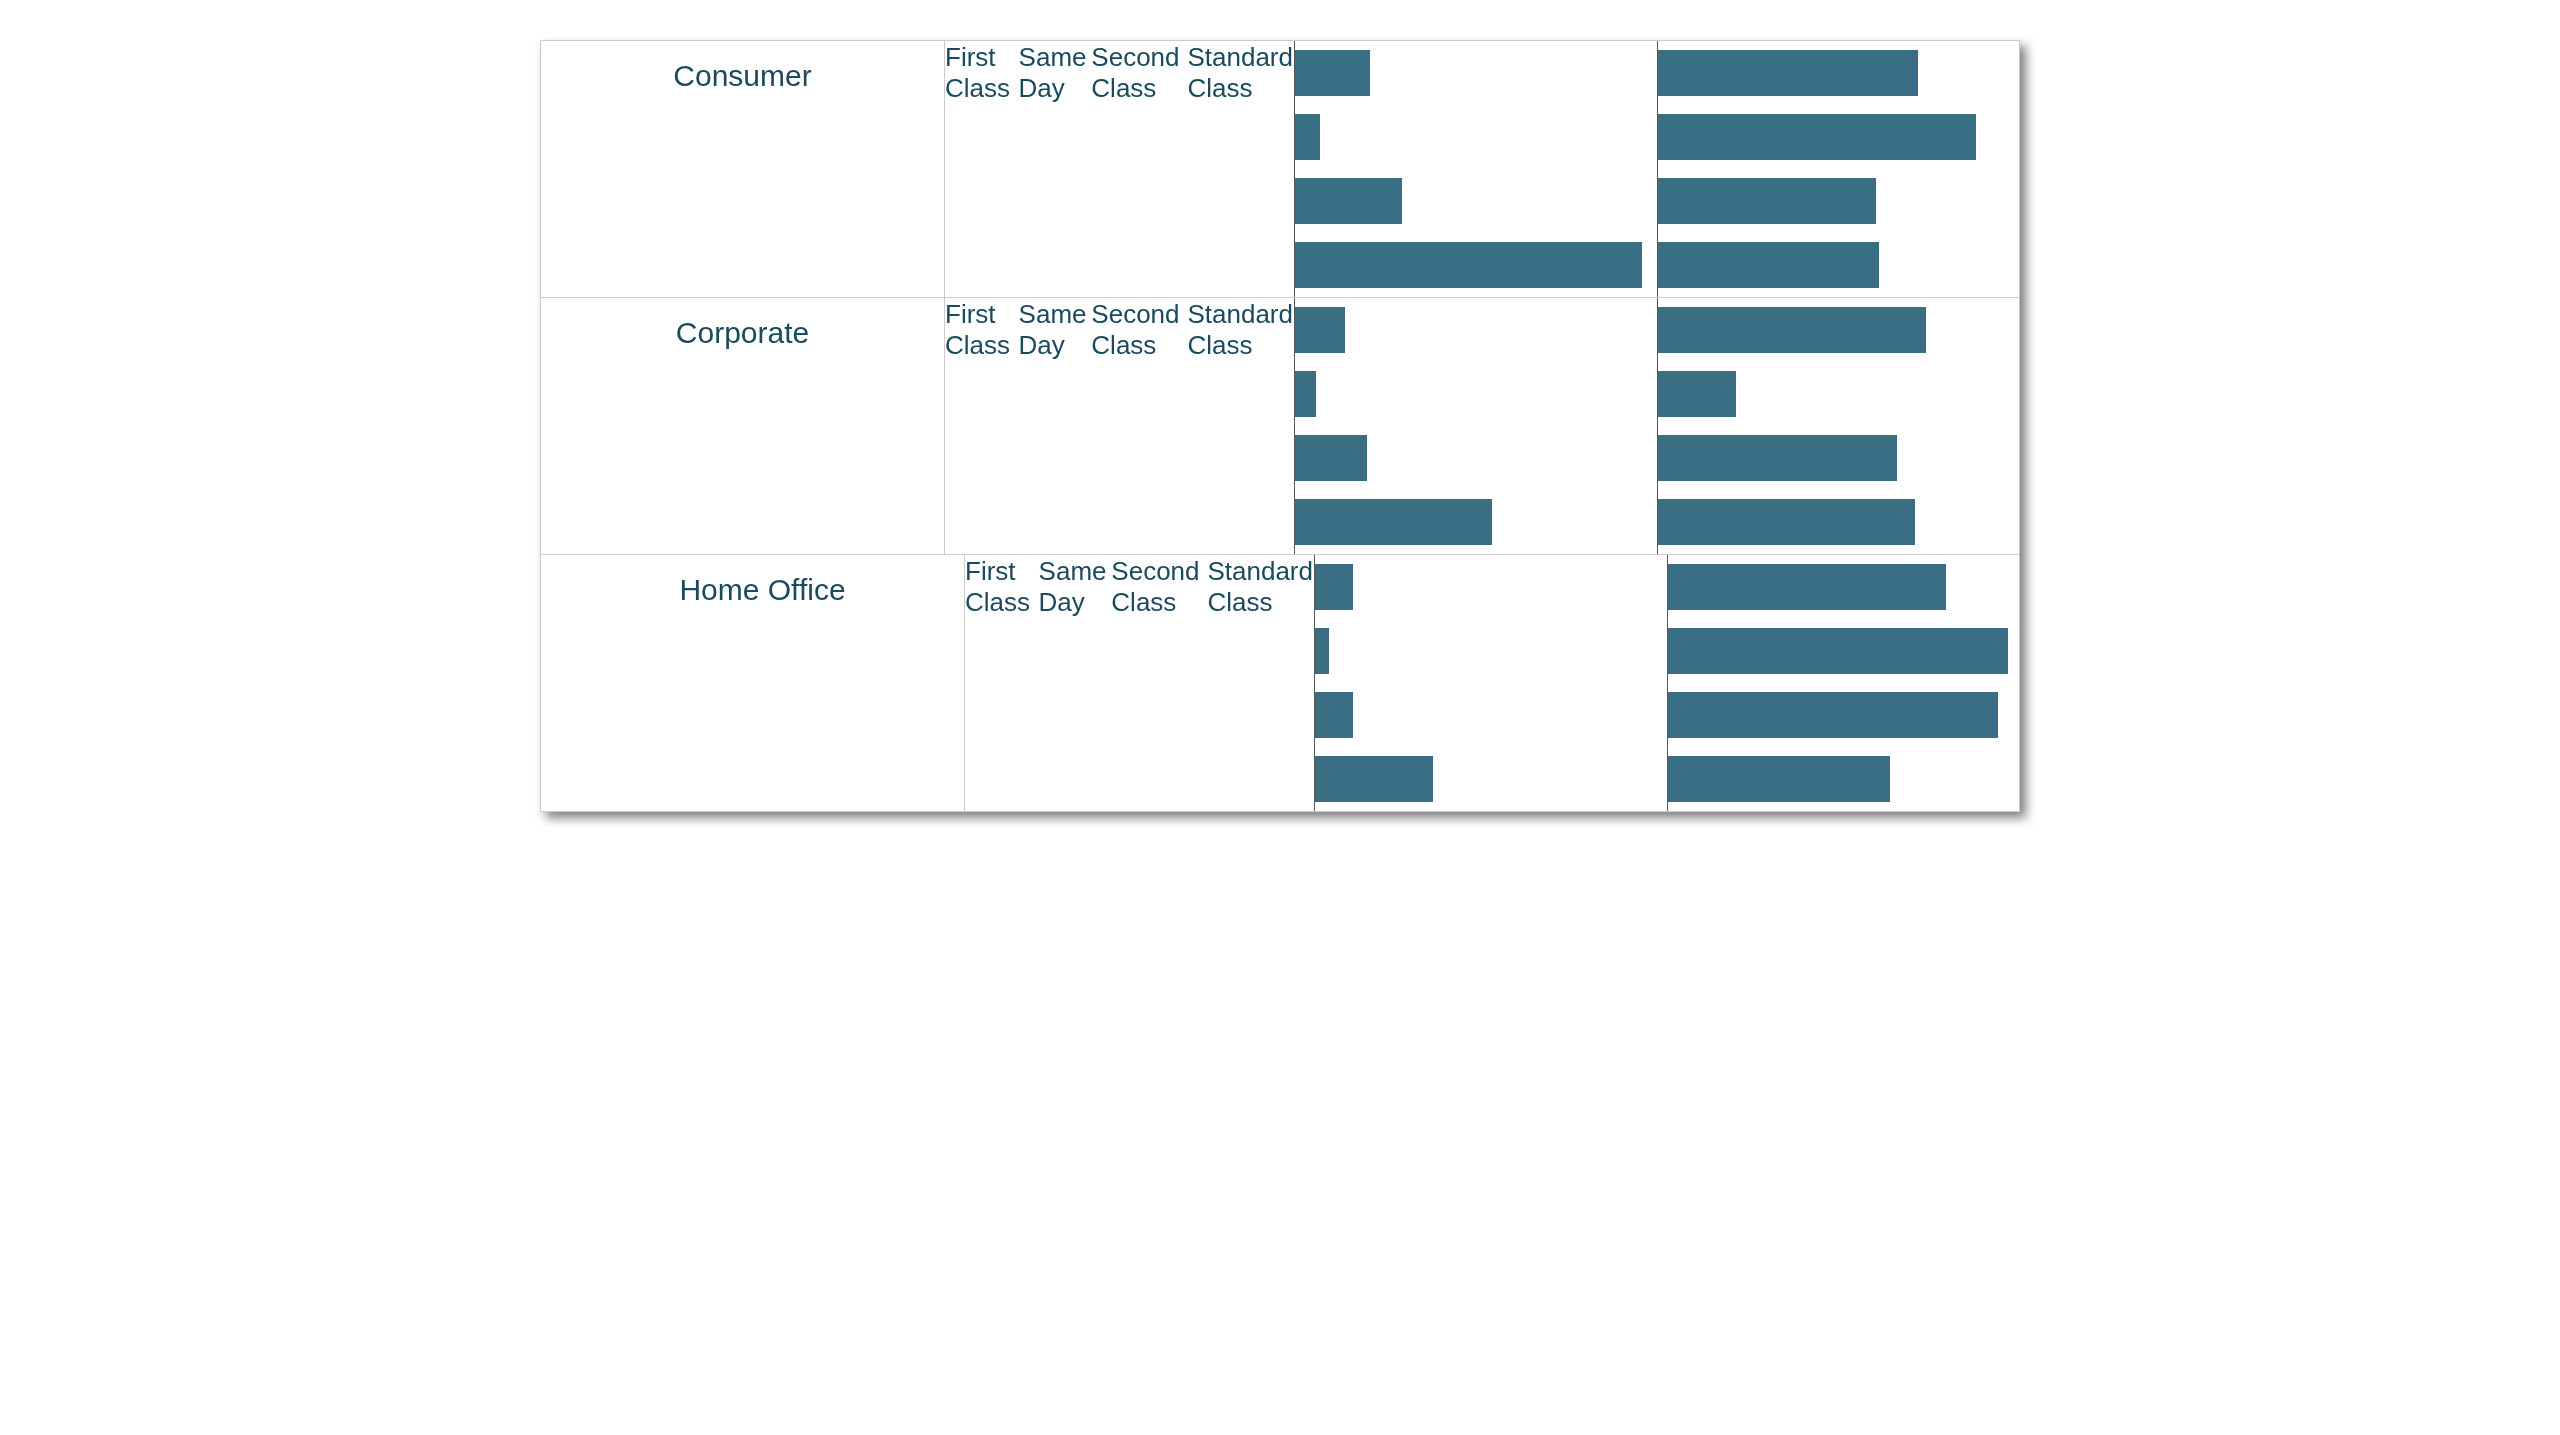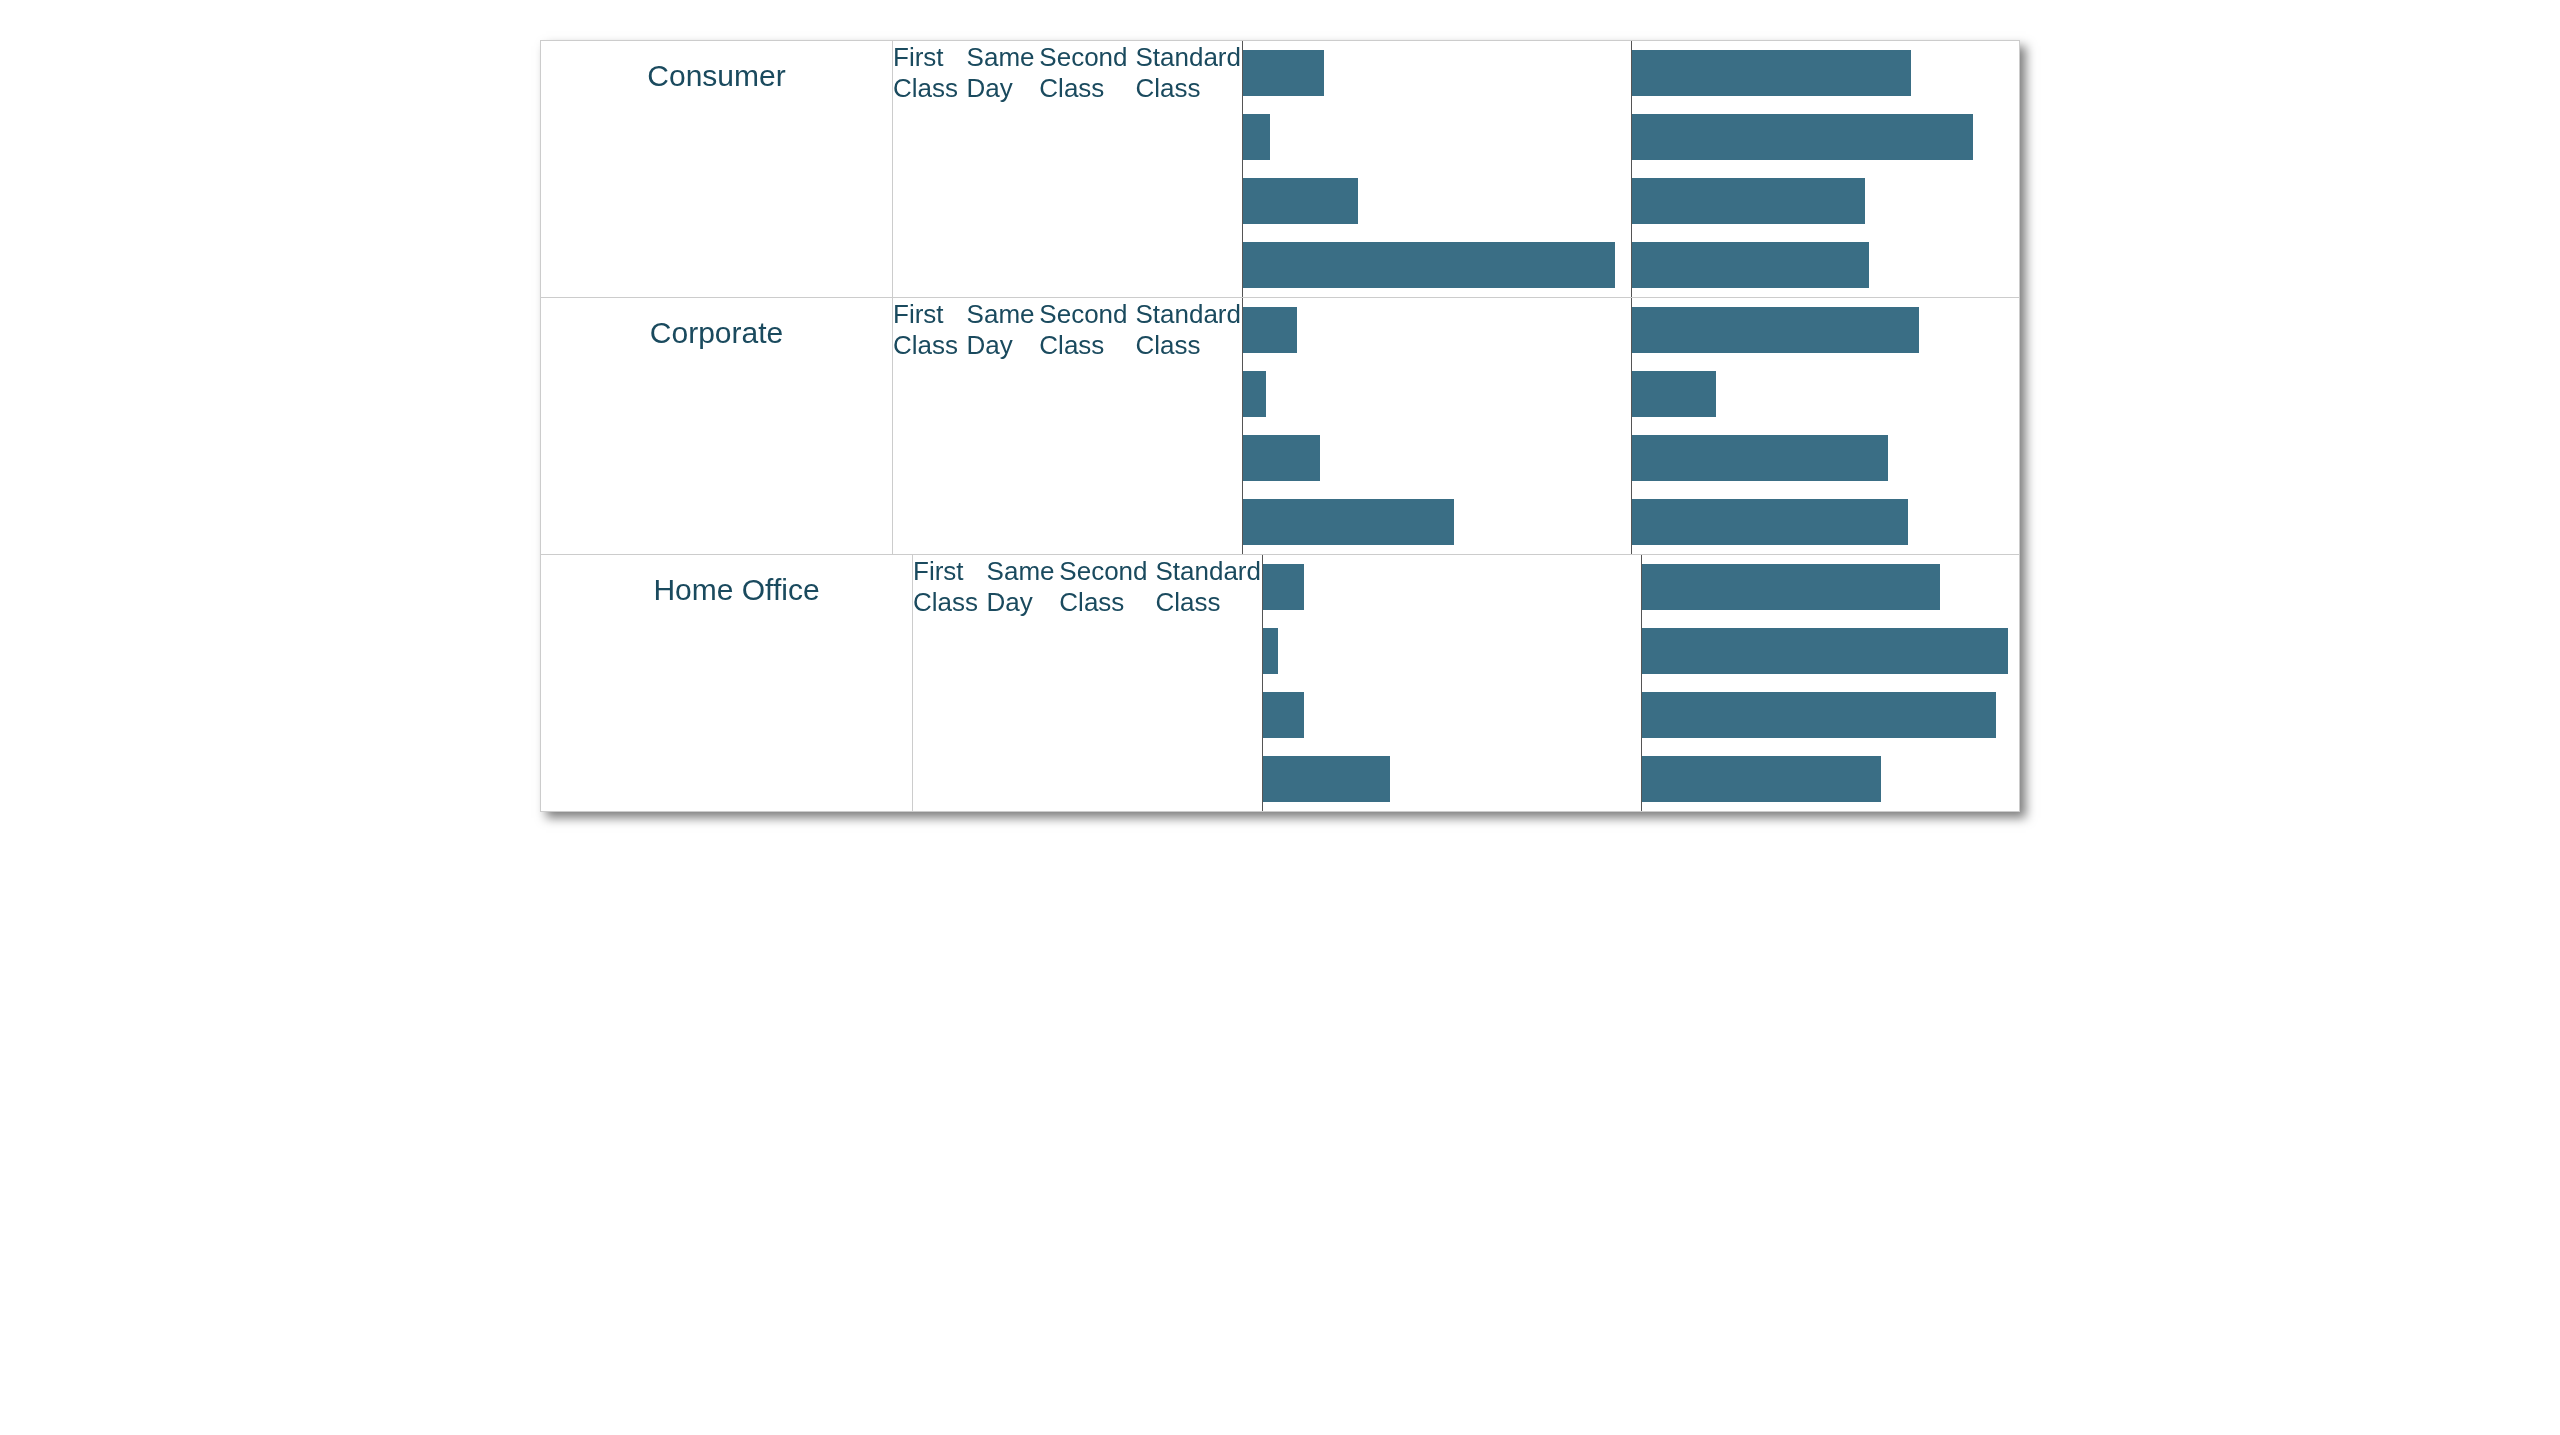--- a/index.html
+++ b/index.html
@@ -17,21 +17,21 @@
     border: 1px solid #ccc;
     box-shadow: 6px 6px 10px rgba(0,0,0,0.5);
     position: relative;
   }
   .group {
     display: flex;
     border-bottom: 1px solid #ccc;
   }
   .group:last-child { border-bottom: none; padding-left: 20px; }
   .segment-cell {
-    width: 352px;
+    width: 404px;
     border-right: 1px solid #ccc;
     text-align: center;
     padding-top: 18px;
     color: #1a4a5e;
     font-size: 30px;
   }
   .ship-cell {
     width: 350px;
     border-right: 1px solid #555;
     display: flex;

